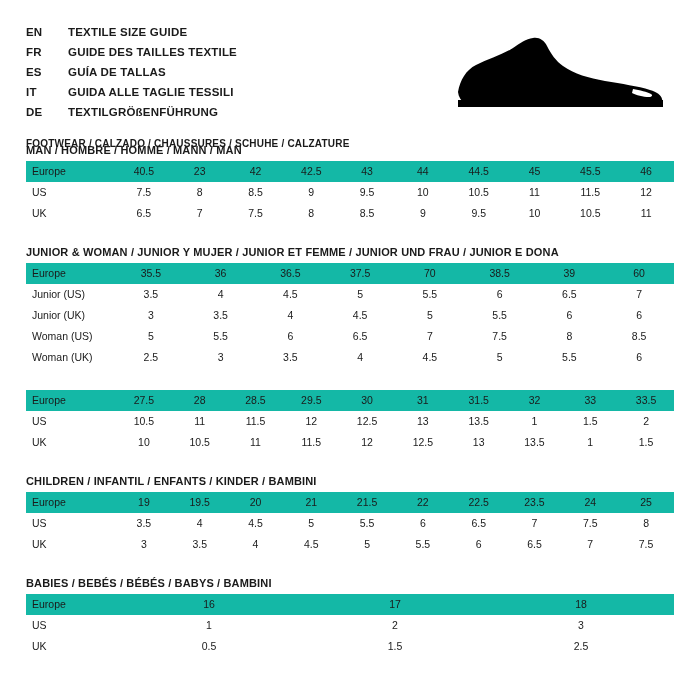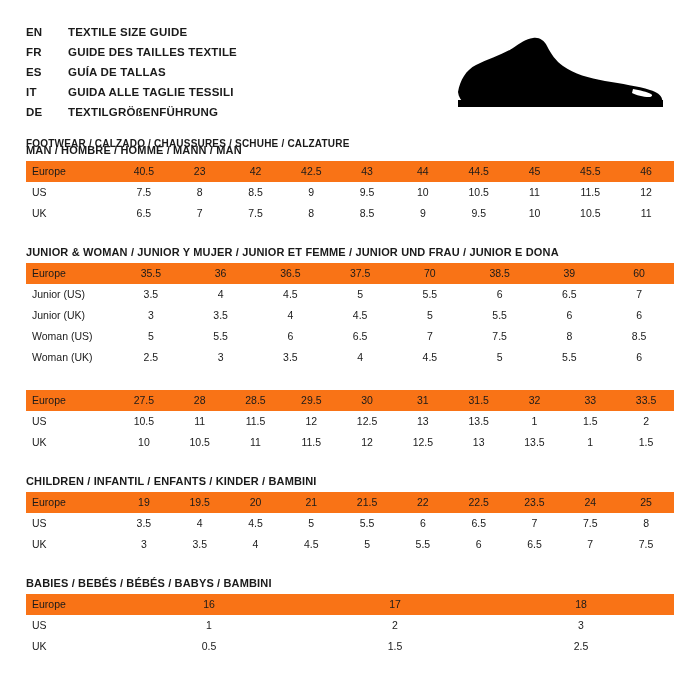--- a/index.html
+++ b/index.html
@@ -78,21 +78,21 @@
     padding: 4px 0 4px 0;
     text-align: center;
     white-space: nowrap;
   }
   table.sizes td.rowlab {
     text-align: left;
     padding-left: 6px;
     width: 84px;
   }
   table.sizes tr.shaded td {
-    background: #f97316;
+    background: #14b8a6;
   }
   table.sizes tr.plain td {
     background: #ffffff;
   }
   .babies td.rowlab { width: 84px; }
 </style>
 </head>
 <body>
 
 <div class="page">

